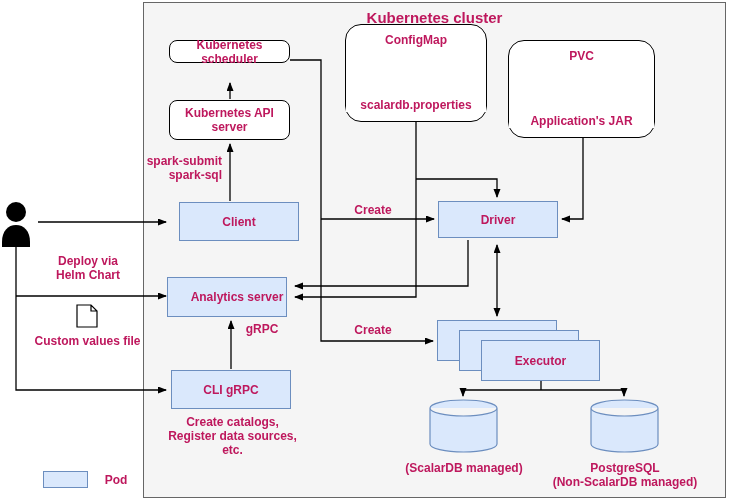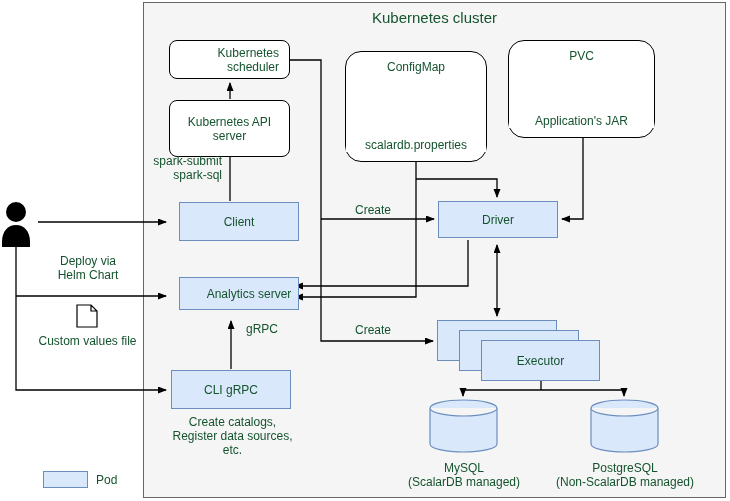--- a/index.html
+++ b/index.html
@@ -1,26 +1,27 @@
 <!DOCTYPE html>
 <html><head>
 <meta charset="utf-8">
 <style>
   html,body{margin:0;padding:0;background:#ffffff;}
   #canvas{
     position:relative;width:730px;height:501px;background:#ffffff;
-    font-family:"Liberation Sans", sans-serif;font-size:12px;color:#14532d;
+    font-family:"Liberation Sans", sans-serif;font-size:12px;color:#be185d;
     overflow:hidden;
+    font-weight:bold;
   }
   #cluster{
     position:absolute;left:143px;top:2px;width:583px;height:496px;
     background:#f5f5f5;border:1px solid #666666;box-sizing:border-box;z-index:0;
   }
   #wires{position:absolute;left:0;top:0;width:730px;height:501px;z-index:1;}
-  .lbl{position:absolute;z-index:3;line-height:14px;}
+  .lbl{position:absolute;z-index:3;line-height:14px;text-align:center;}
   .ctr{text-align:center;}
   .rgt{text-align:right;}
   .box{
     position:absolute;z-index:2;background:#dae8fc;border:1px solid #6c8ebf;
     box-sizing:border-box;display:flex;align-items:center;justify-content:center;
     text-align:center;
   }
   .wbox{
     position:absolute;z-index:2;background:#ffffff;border:1px solid #000000;
     box-sizing:border-box;display:flex;align-items:center;justify-content:center;
@@ -75,43 +76,43 @@
       <path d="M569,72 h19 l9,9 v25 h-28 z M588,72 v9 h9"></path>
       <path d="M77,305 h14 l6,6 v16 h-20 z M91,305 v6 h6"></path>
     </g>
 
     <g stroke="#6c8ebf" stroke-width="1.2" fill="#dae8fc">
       <path d="M430,408 a33.5,8 0 0 1 67,0 v36 a33.5,8 0 0 1 -67,0 z M430,408 a33.5,8 0 0 0 67,0"></path>
       <path d="M591,408 a33.5,8 0 0 1 67,0 v36 a33.5,8 0 0 1 -67,0 z M591,408 a33.5,8 0 0 0 67,0"></path>
     </g>
   </svg>
 
-  <div class="wbox" style="left:169px;top:40px;width:121px;height:39px;text-align:right;">
+  <div class="wbox" style="left:169px;top:40px;width:121px;height:23px;">
     <span>Kubernetes scheduler</span>
   </div>
-  <div class="wbox" style="left:169px;top:100px;width:121px;height:57px;">
+  <div class="wbox" style="left:169px;top:100px;width:121px;height:40px;">
     <span>Kubernetes API server</span>
   </div>
 
-  <div class="wbox filebox" style="left:345px;top:51px;width:142px;height:111px;">
+  <div class="wbox filebox" style="left:345px;top:24px;width:142px;height:98px;">
     <div class="ftitle">ConfigMap</div>
     <div class="fname">scalardb.properties</div>
   </div>
   <div class="wbox filebox" style="left:508px;top:40px;width:147px;height:98px;">
     <div class="ftitle">PVC</div>
     <div class="fname">Application's JAR</div>
   </div>
 
   <div class="box" style="left:171px;top:202px;width:120px;height:39px;margin-left:8px;">
     <span>Client</span>
   </div>
   <div class="box" style="left:438px;top:201px;width:120px;height:37px;">
     <span>Driver</span>
   </div>
-  <div class="box" style="left:179px;top:277px;width:120px;height:33px;padding-left:20px;">
+  <div class="box" style="left:167px;top:277px;width:120px;height:40px;padding-left:20px;">
     <span>Analytics server</span>
   </div>
   <div class="box" style="left:171px;top:370px;width:120px;height:39px;">
     <span>CLI gRPC</span>
   </div>
 
   <div class="box" style="left:437px;top:320px;width:120px;height:41px;"></div>
   <div class="box" style="left:459px;top:330px;width:120px;height:41px;"></div>
   <div class="box" style="left:481px;top:340px;width:119px;height:41px;">
     <span>Executor</span>
@@ -128,21 +129,20 @@
     <div>Deploy via</div>
     <div>Helm Chart</div>
   </div>
   <div class="lbl ctr" style="left:25px;top:334px;width:125px;">Custom values file</div>
   <div class="lbl ctr" style="left:155px;top:415px;width:155px;">
     <div>Create catalogs,</div>
     <div>Register data sources,</div>
     <div>etc.</div>
   </div>
   <div class="lbl ctr" style="left:388px;top:461px;width:152px;">
-    <div>MySQL</div>
     <div>(ScalarDB managed)</div>
   </div>
   <div class="lbl ctr" style="left:534px;top:461px;width:182px;">
     <div>PostgreSQL</div>
     <div>(Non-ScalarDB managed)</div>
   </div>
 
   <div class="box" style="left:43px;top:471px;width:45px;height:17px;"></div>
   <div class="lbl" style="left:96px;top:473px;width:40px;">Pod</div>
 

